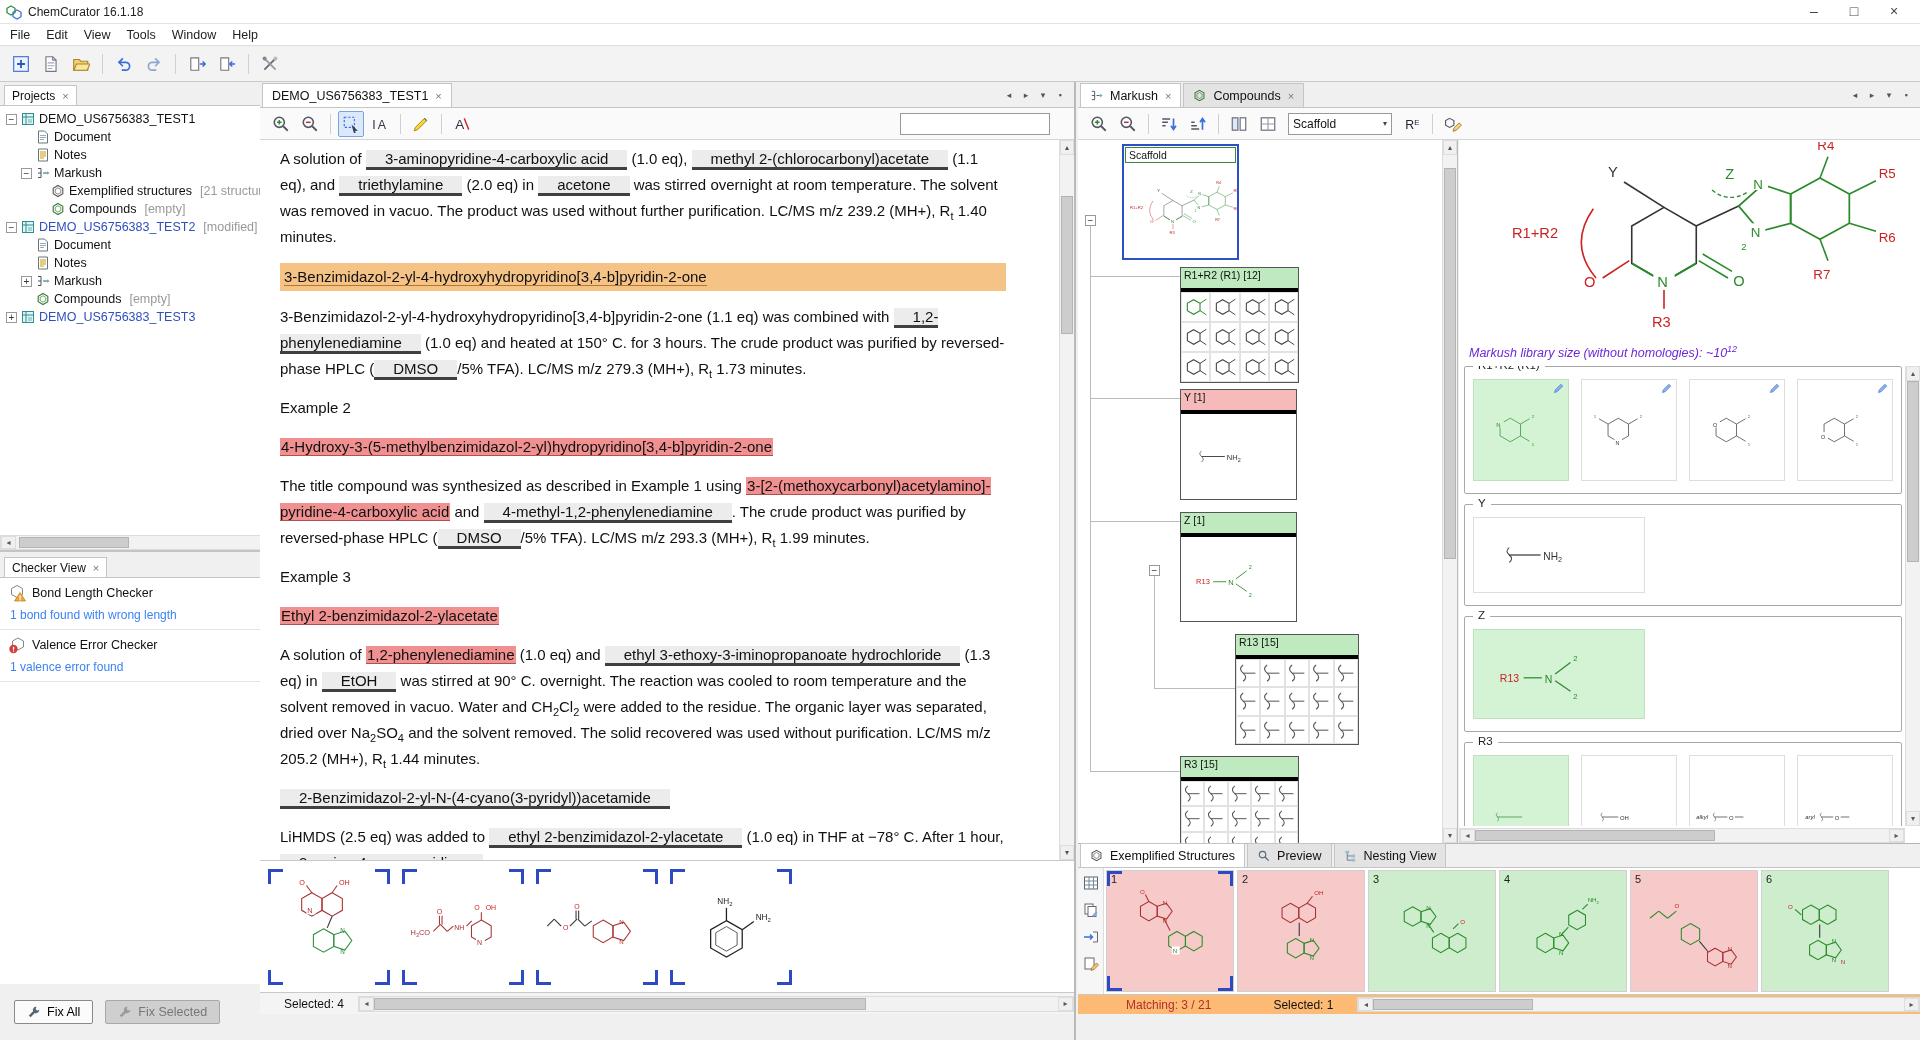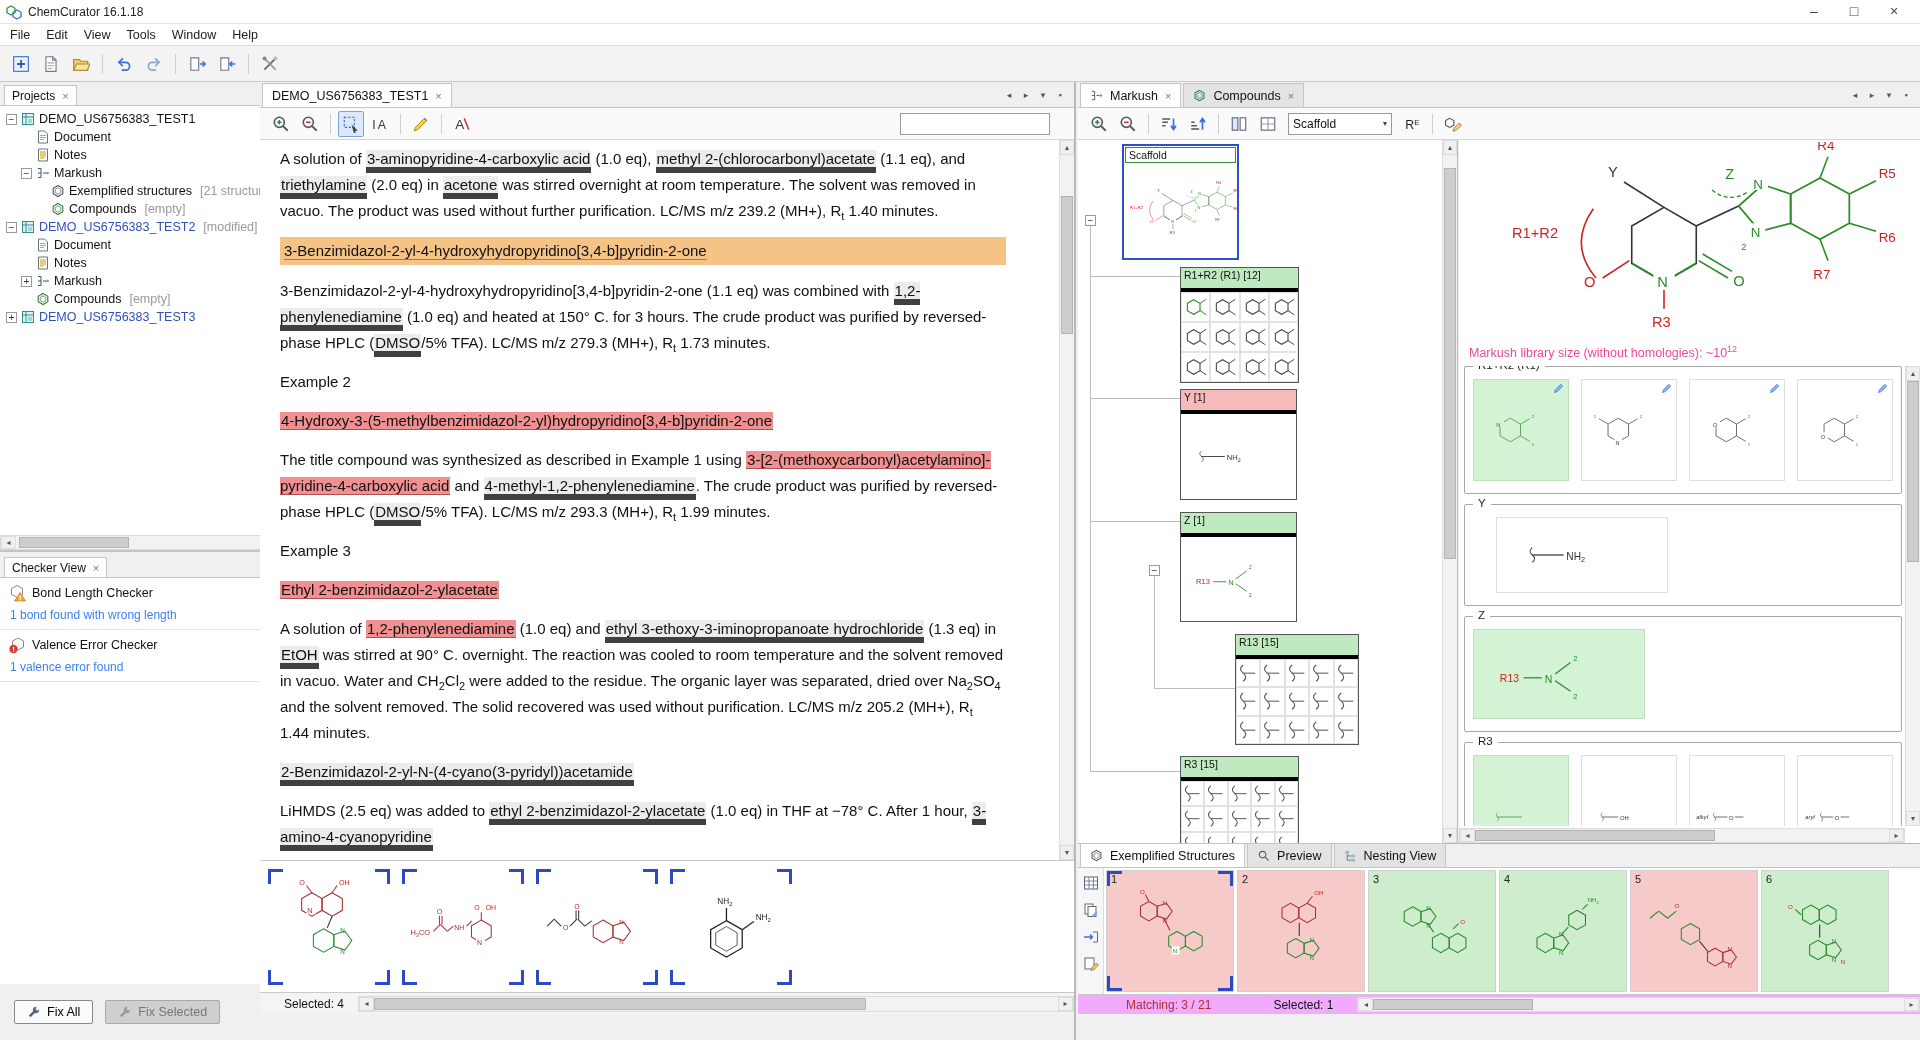--- a/index.html
+++ b/index.html
@@ -57,21 +57,21 @@
 .tab.active{background:#fff;}
 .tab .ticn{width:13px;height:13px;display:inline-flex;}
 .tab .ticn svg{width:13px;height:13px;}
 .tabaux{margin-left:auto;display:flex;align-items:center;gap:1px;padding:0 4px 4px 0;}
 .auxb{width:16px;height:16px;font-size:9px;color:#555;display:inline-flex;align-items:center;justify-content:center;}
 .doctb{height:32px;background:#fafafa;border-bottom:1px solid #d4d4d4;display:flex;align-items:center;gap:3px;padding:0 8px;}
 .docsearch{margin-left:auto;margin-right:16px;width:150px;height:22px;border:1px solid #999;background:#fff;font-size:12px;padding:0 4px;}
 .docbody{position:relative;flex:1;background:#fff;overflow:hidden;}
 .doctext{position:absolute;left:20px;top:6px;width:726px;font-size:15px;line-height:26px;color:#111;}
 .para{margin-bottom:13px;}
-.term{background:#ececec;border-bottom:6px solid #404040;padding:0 1px;}
+.term{background:#ececec;border-bottom:3px solid #404040;padding:0 19px;}
 .redhl{background:#f09090;border-bottom:1px solid #b05050;padding:0 1px;}
 .band{background:#f6c387;padding:1px 4px;margin-bottom:13px;}
 .bandtext{border-bottom:1px solid #b07830;}
 .sub{vertical-align:sub;font-size:11px;line-height:0;}
 .thumbstrip{height:132px;background:#fff;border-top:1px solid #c9c9c9;display:flex;align-items:center;gap:12px;padding:6px 4px 6px 8px;}
 .thumb{position:relative;width:122px;height:116px;background:#fff;}
 .corner{position:absolute;width:15px;height:15px;border:0 solid #2d49c3;}
 .corner.tl{left:0;top:0;border-left-width:3px;border-top-width:3px;}
 .corner.tr{right:0;top:0;border-right-width:3px;border-top-width:3px;}
 .corner.bl{left:0;bottom:0;border-left-width:3px;border-bottom-width:3px;}
@@ -98,21 +98,21 @@
 .gbox.sel{border:2px solid #2b50c8;}
 .gbhead{height:24px;font-size:10.5px;padding:1px 3px;border-bottom:4px solid #000000;white-space:nowrap;overflow:hidden;}
 .gbhead.green{background:#bfe9bf;}
 .gbhead.pink{background:#f6baba;}
 .gbhead.scaf{background:#fff;border:1px solid #3a8a3a;margin:1px;height:16px;}
 .gbody{flex:1;background:#fff;overflow:hidden;position:relative;}
 .cellgrid{display:grid;height:100%;}
 .cell{border:1px solid #e2e2e2;display:flex;align-items:center;justify-content:center;}
 .detailpane{position:absolute;left:381px;right:0;top:0;bottom:0;background:#fff;overflow:hidden;}
 .bigmol{position:absolute;left:30px;top:2px;width:430px;height:200px;}
-.libsize{position:absolute;left:10px;top:204px;font-size:12.5px;color:#ec4899;}
+.libsize{position:absolute;left:10px;top:204px;font-size:12.5px;color:#6d28d9;font-style:italic;}
 .libsize sup{font-size:9px;}
 .sections{position:absolute;left:5px;top:226px;right:18px;bottom:17px;overflow:hidden;}
 .sec{position:relative;border:1px solid #a8a8a8;border-radius:2px;margin-bottom:10px;padding:12px 8px 6px;}
 .seclabel{position:absolute;top:-8px;left:8px;background:#fff;padding:0 5px;font-size:11.5px;color:#222;}
 .secrow{display:flex;gap:12px;}
 .card{position:relative;width:172px;background:#fff;border:1px solid #dedede;}
 .card.green{background:#d4f2d4;border-color:#bfe0bf;}
 .pencil{position:absolute;top:2px;right:3px;width:12px;height:12px;display:inline-flex;}
 .pencil svg{width:12px;height:12px;}
 
@@ -121,21 +121,21 @@
 .exbody{flex:1;display:flex;background:#fff;overflow:hidden;}
 .extools{width:26px;background:#f6f6f6;border-right:1px solid #ddd;display:flex;flex-direction:column;align-items:center;gap:7px;padding-top:5px;}
 .extool{width:20px;height:20px;display:inline-flex;align-items:center;justify-content:center;}
 .extool svg{width:16px;height:16px;}
 .excards{flex:1;display:flex;gap:3px;padding:2px;overflow:hidden;}
 .excard{position:relative;width:128px;flex:none;border:1px solid #d0d0d0;}
 .excard.red{background:#f7caca;}
 .excard.green{background:#cdedcd;}
 .exnum{position:absolute;left:4px;top:2px;font-size:11px;color:#222;}
 .exmol{position:absolute;left:6px;top:12px;right:6px;bottom:4px;}
-.exstatus{height:20px;background:#f0abfc;border-top:1px solid #c9c9c9;display:flex;align-items:center;font-size:12px;}
+.exstatus{height:20px;background:#fdba74;border-top:1px solid #c9c9c9;display:flex;align-items:center;font-size:12px;}
 .exstatus .match{color:#b03030;margin-left:48px;}
 .exstatus .sel{margin-left:62px;color:#111;}
 .exstatus .sbh{flex:1;margin-left:24px;height:15px;}
 .mkselect{display:inline-flex;align-items:center;justify-content:space-between;width:104px;height:22px;border:1px solid #999;background:#fff;font-size:12px;padding:0 4px;margin:0 4px;}
 .mkselect .car{font-size:8px;color:#444;}
 </style>
 </head>
 <body>
 
 <div class="win">
@@ -1156,21 +1156,21 @@
                       <svg viewBox="0 0 12 12">
                         <path d="M1.5 10.5l.8-2.6 5.6-5.6 1.8 1.8-5.6 5.6z" fill="#8fb4ee" stroke="#3a6fd8" stroke-width="0.7"></path>
                       </svg>
                     </span>
                   </div>
                 </div>
               </div>
               <div class="sec" style="height: 102px;">
                 <span class="seclabel">Y</span>
                 <div class="secrow">
-                  <div class="card" style="height: 76px; margin-left: 23px;">
+                  <div class="card" style="height: 76px;">
                     <div style="position: absolute; inset: 2px;"><svg viewBox="0 0 168 76" preserveAspectRatio="xMidYMid meet" style="width:100%;height:100%">
                         <path d="M30,30 q-5,4 0,8 q5,4 0,8" fill="none" stroke="#444" stroke-width="1.1"></path>
                         <line x1="30" y1="38" x2="64" y2="38" stroke="#333" stroke-width="1.3"></line>
                         <text x="67" y="43" fill="#333" font-size="11">NH<tspan dy="3.1" font-size="7.9">2</tspan></text>
                       </svg></div>
                   </div>
                 </div>
               </div>
               <div class="sec" style="height: 116px;">
                 <span class="seclabel">Z</span>

